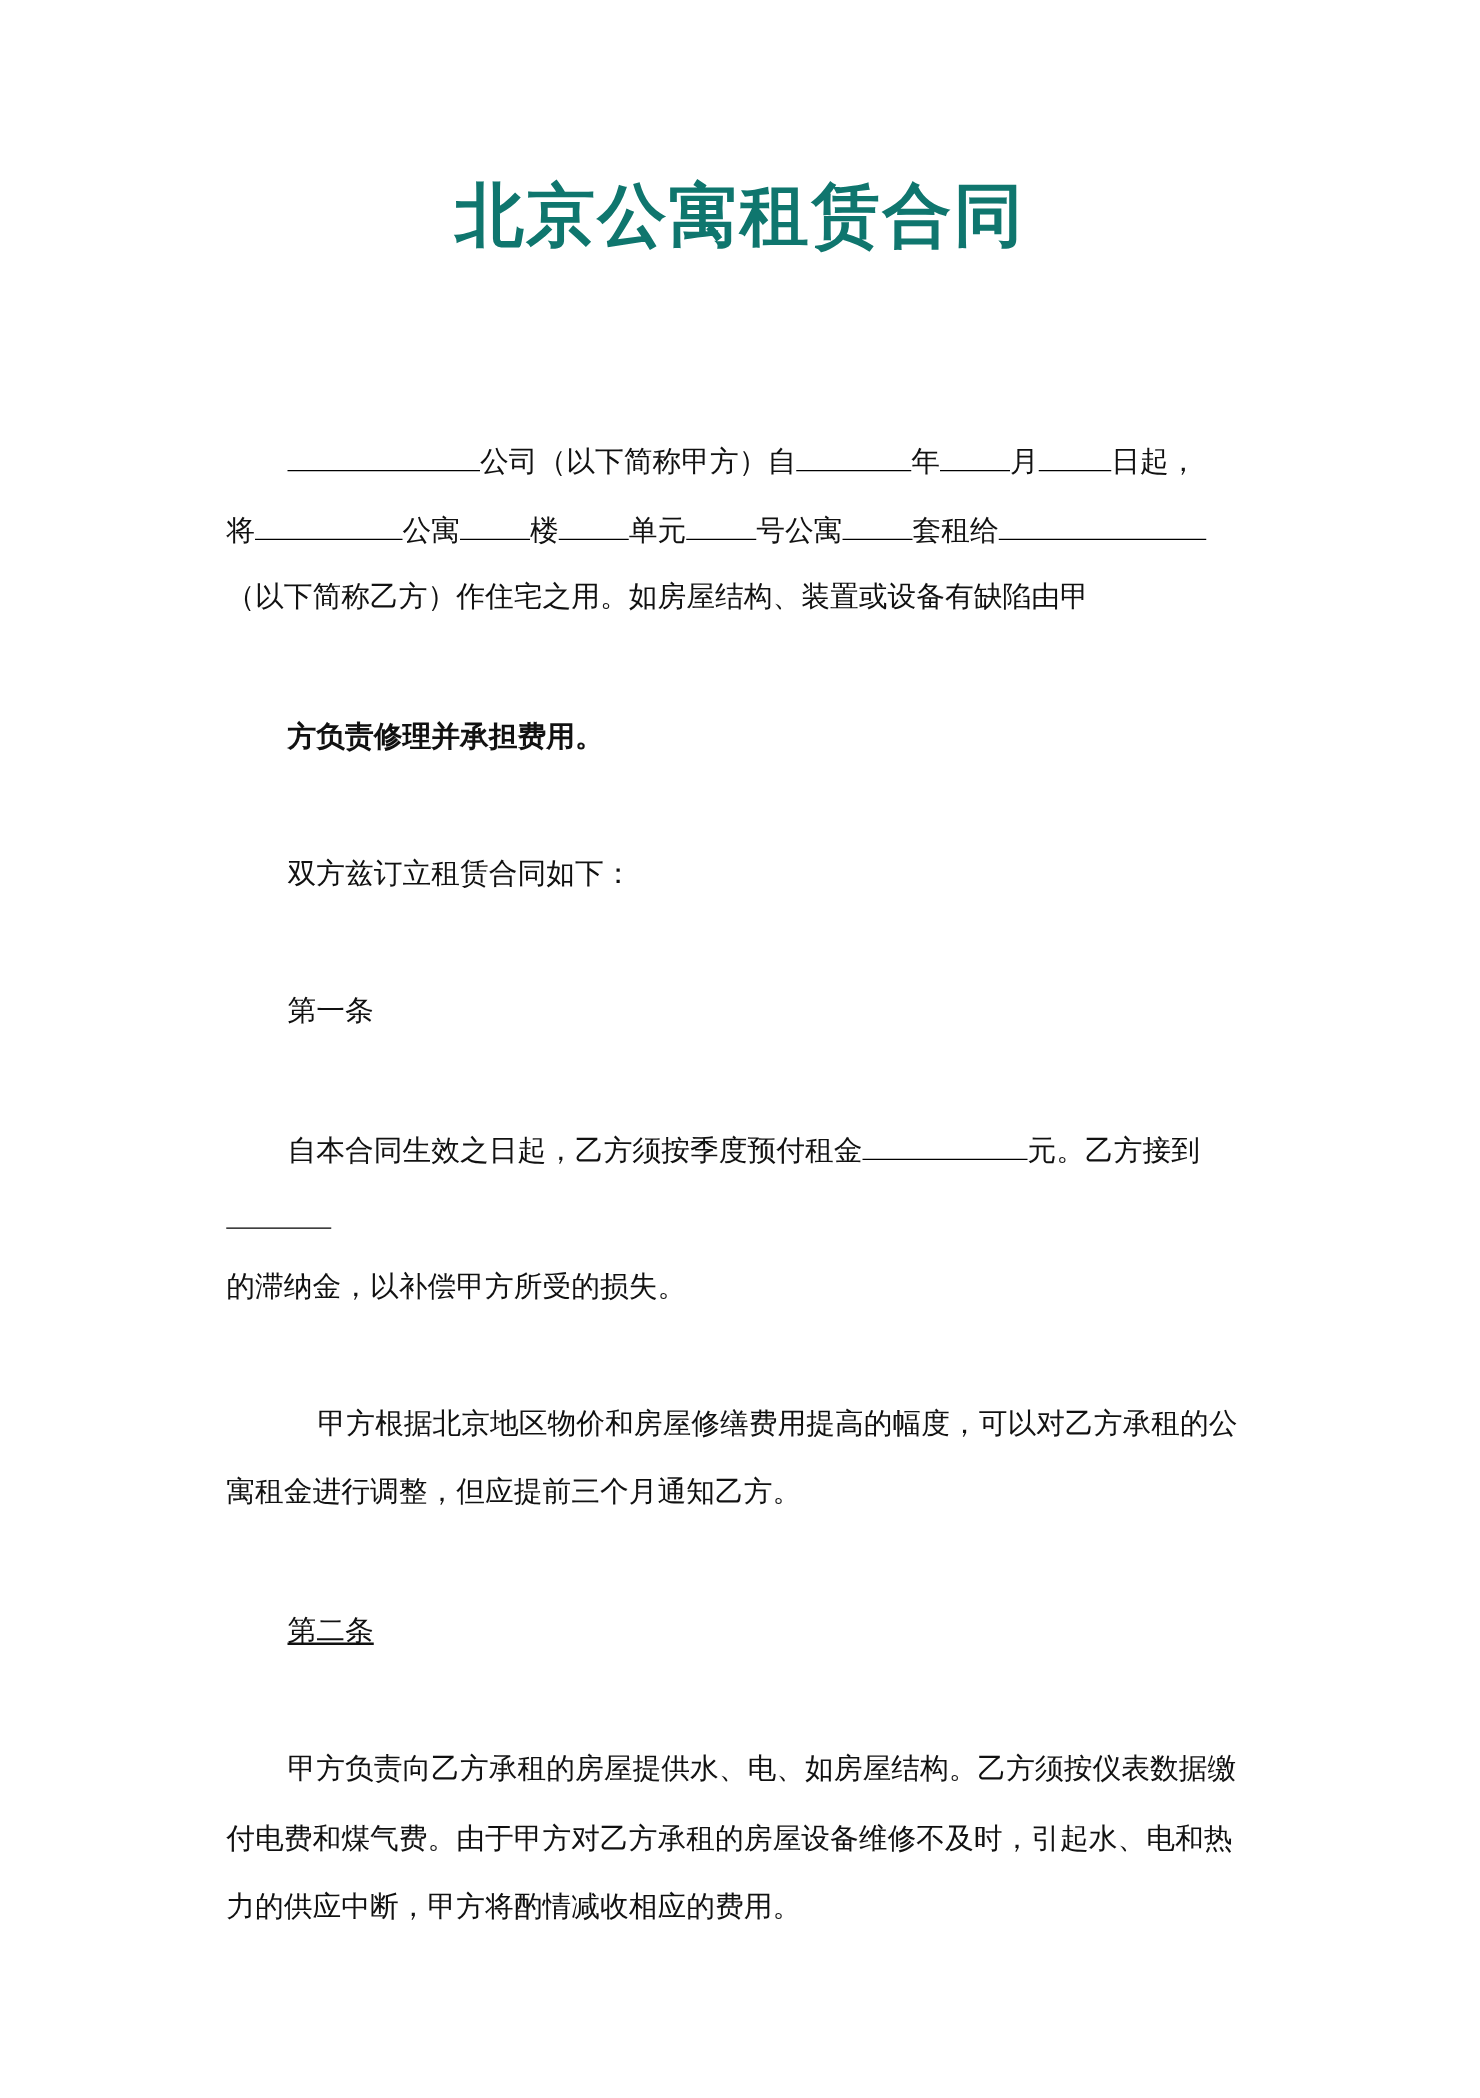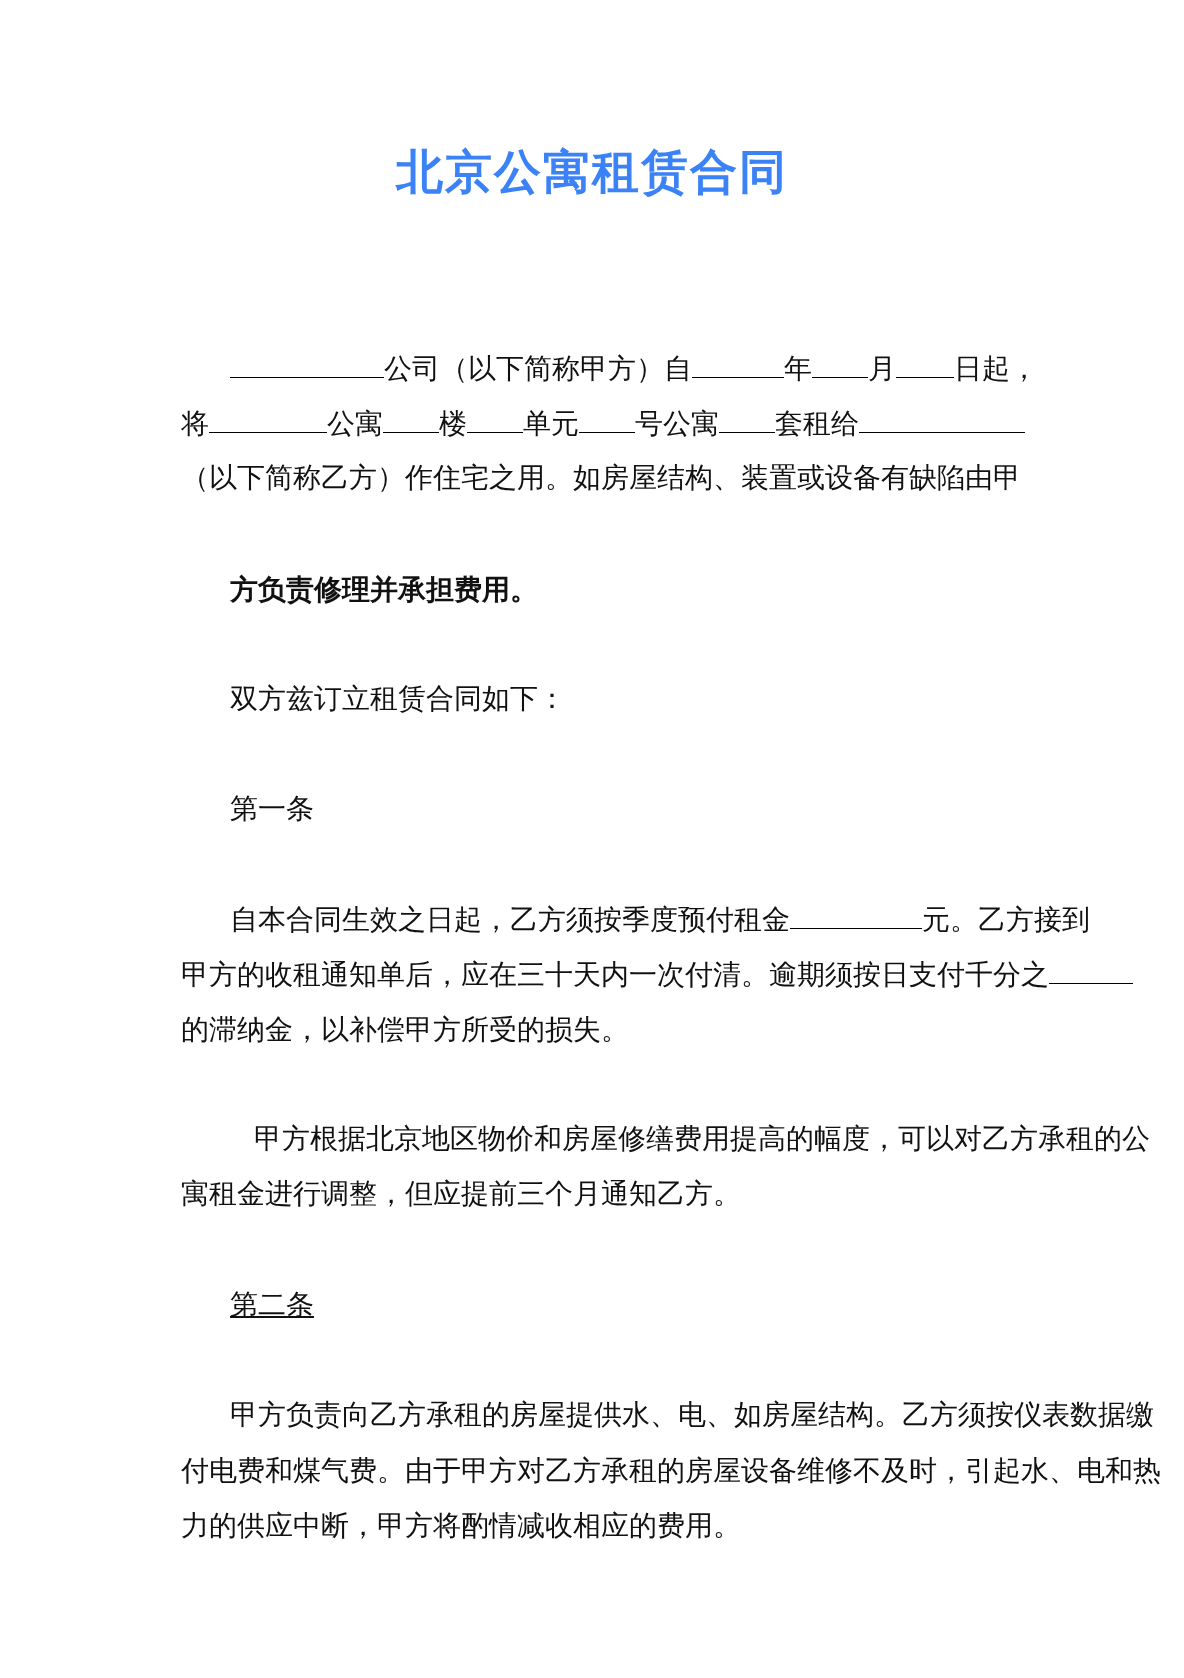--- a/index.html
+++ b/index.html
@@ -1,21 +1,21 @@
 <!DOCTYPE html>
 <html><head>
 <meta charset="utf-8">
 <style>
   html, body { margin: 0; padding: 0; background: #ffffff; }
   body { width: 1184px; height: 1678px; position: relative; overflow: hidden;
          font-family: "DejaVu Serif", "Liberation Serif", serif; color: #111; }
   .title { position: absolute; left: 0; width: 1184px; top: 144px; text-align: center;
            font-family: "DejaVu Sans", "Liberation Sans", sans-serif; font-weight: bold;
-           font-size: 47px; letter-spacing: 2px; color: #3b82f6; line-height: 56px; }
-  .line { position: absolute; left: 181px; font-size: 28px; line-height: 30px;
+           font-size: 55px; letter-spacing: 2px; color: #0f766e; line-height: 56px; }
+  .line { position: absolute; left: 181px; font-size: 23px; line-height: 30px;
           white-space: nowrap; color: #111; }
   .indent { left: 230px; }
   .blank { display: inline-block; border-bottom: 1.6px solid #000; height: 22px; vertical-align: baseline; }
 </style>
 </head>
 <body>
 
 <div class="title">北京公寓租赁合同</div>
 
 <div class="line indent" style="top:354px;">
@@ -30,21 +30,21 @@
 <div class="line indent" style="top:575px;font-weight:bold;">方负责修理并承担费用。</div>
 
 <div class="line indent" style="top:684px;">双方兹订立租赁合同如下：</div>
 
 <div class="line indent" style="top:794px;">第一条</div>
 
 <div class="line indent" style="top:905px;">
   <span>自本合同生效之日起，乙方须按季度预付租金</span><span class="blank" style="width:132px;"></span><span>元。乙方接到</span>
 </div>
 <div class="line" style="top:960px;">
-  <span>甲方的收租通知单后，应在三十天内一次付清。逾期须按日支付千分之</span><span class="blank" style="width:84px;"></span>
+  <span class="blank" style="width:84px;"></span>
 </div>
 <div class="line" style="top:1015px;">的滞纳金，以补偿甲方所受的损失。</div>
 
 <div class="line indent" style="top:1124px;margin-left:24px;">甲方根据北京地区物价和房屋修缮费用提高的幅度，可以对乙方承租的公</div>
 <div class="line" style="top:1179px;">寓租金进行调整，但应提前三个月通知乙方。</div>
 
 <div class="line indent" style="top:1290px;text-decoration:underline;">第二条</div>
 
 <div class="line indent" style="top:1400px;">甲方负责向乙方承租的房屋提供水、电、如房屋结构。乙方须按仪表数据缴</div>
 <div class="line" style="top:1456px;">付电费和煤气费。由于甲方对乙方承租的房屋设备维修不及时，引起水、电和热</div>

